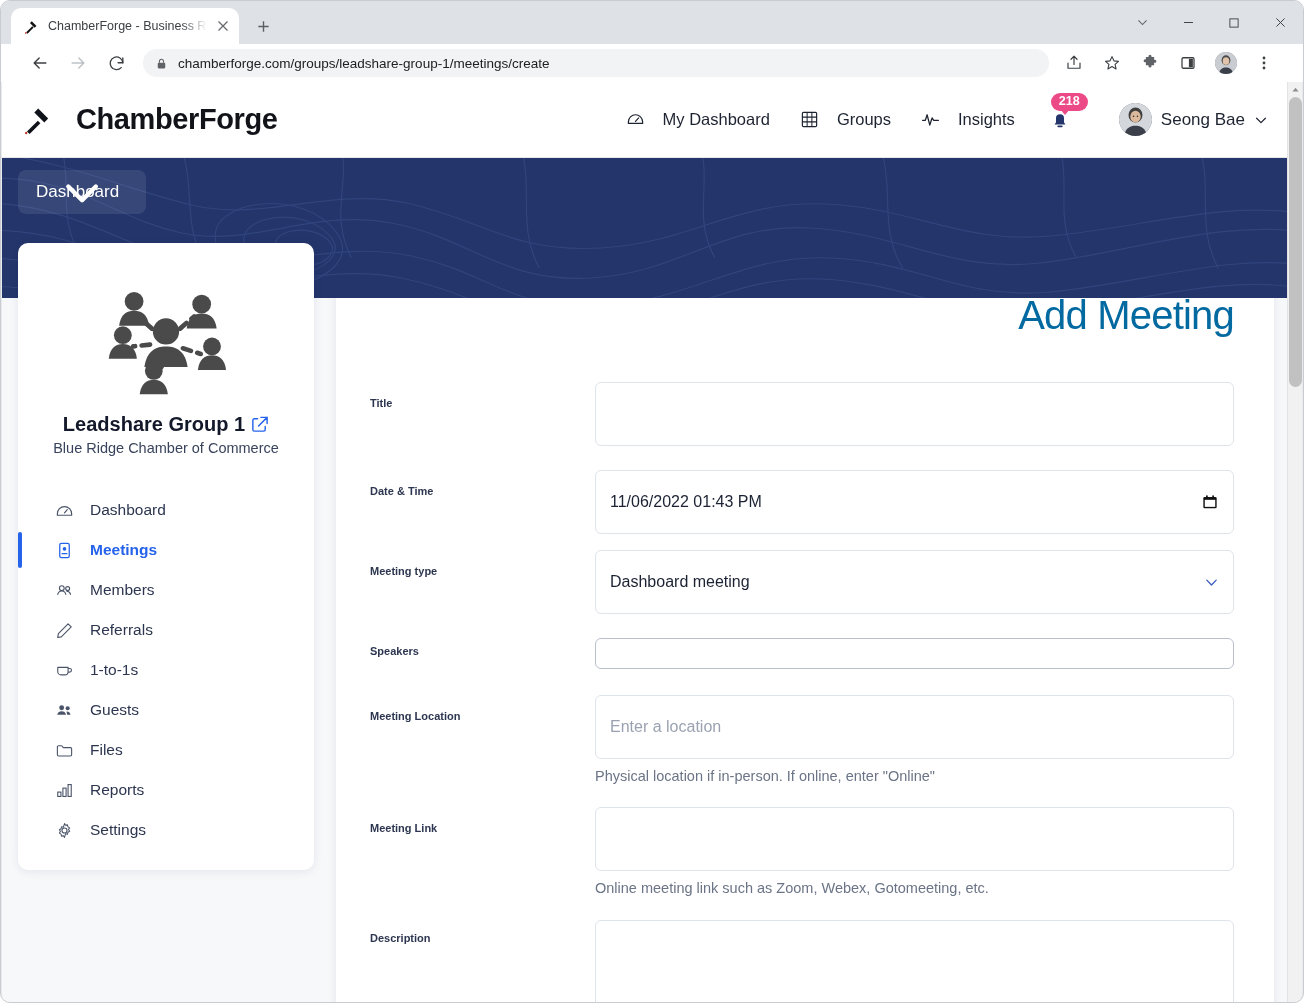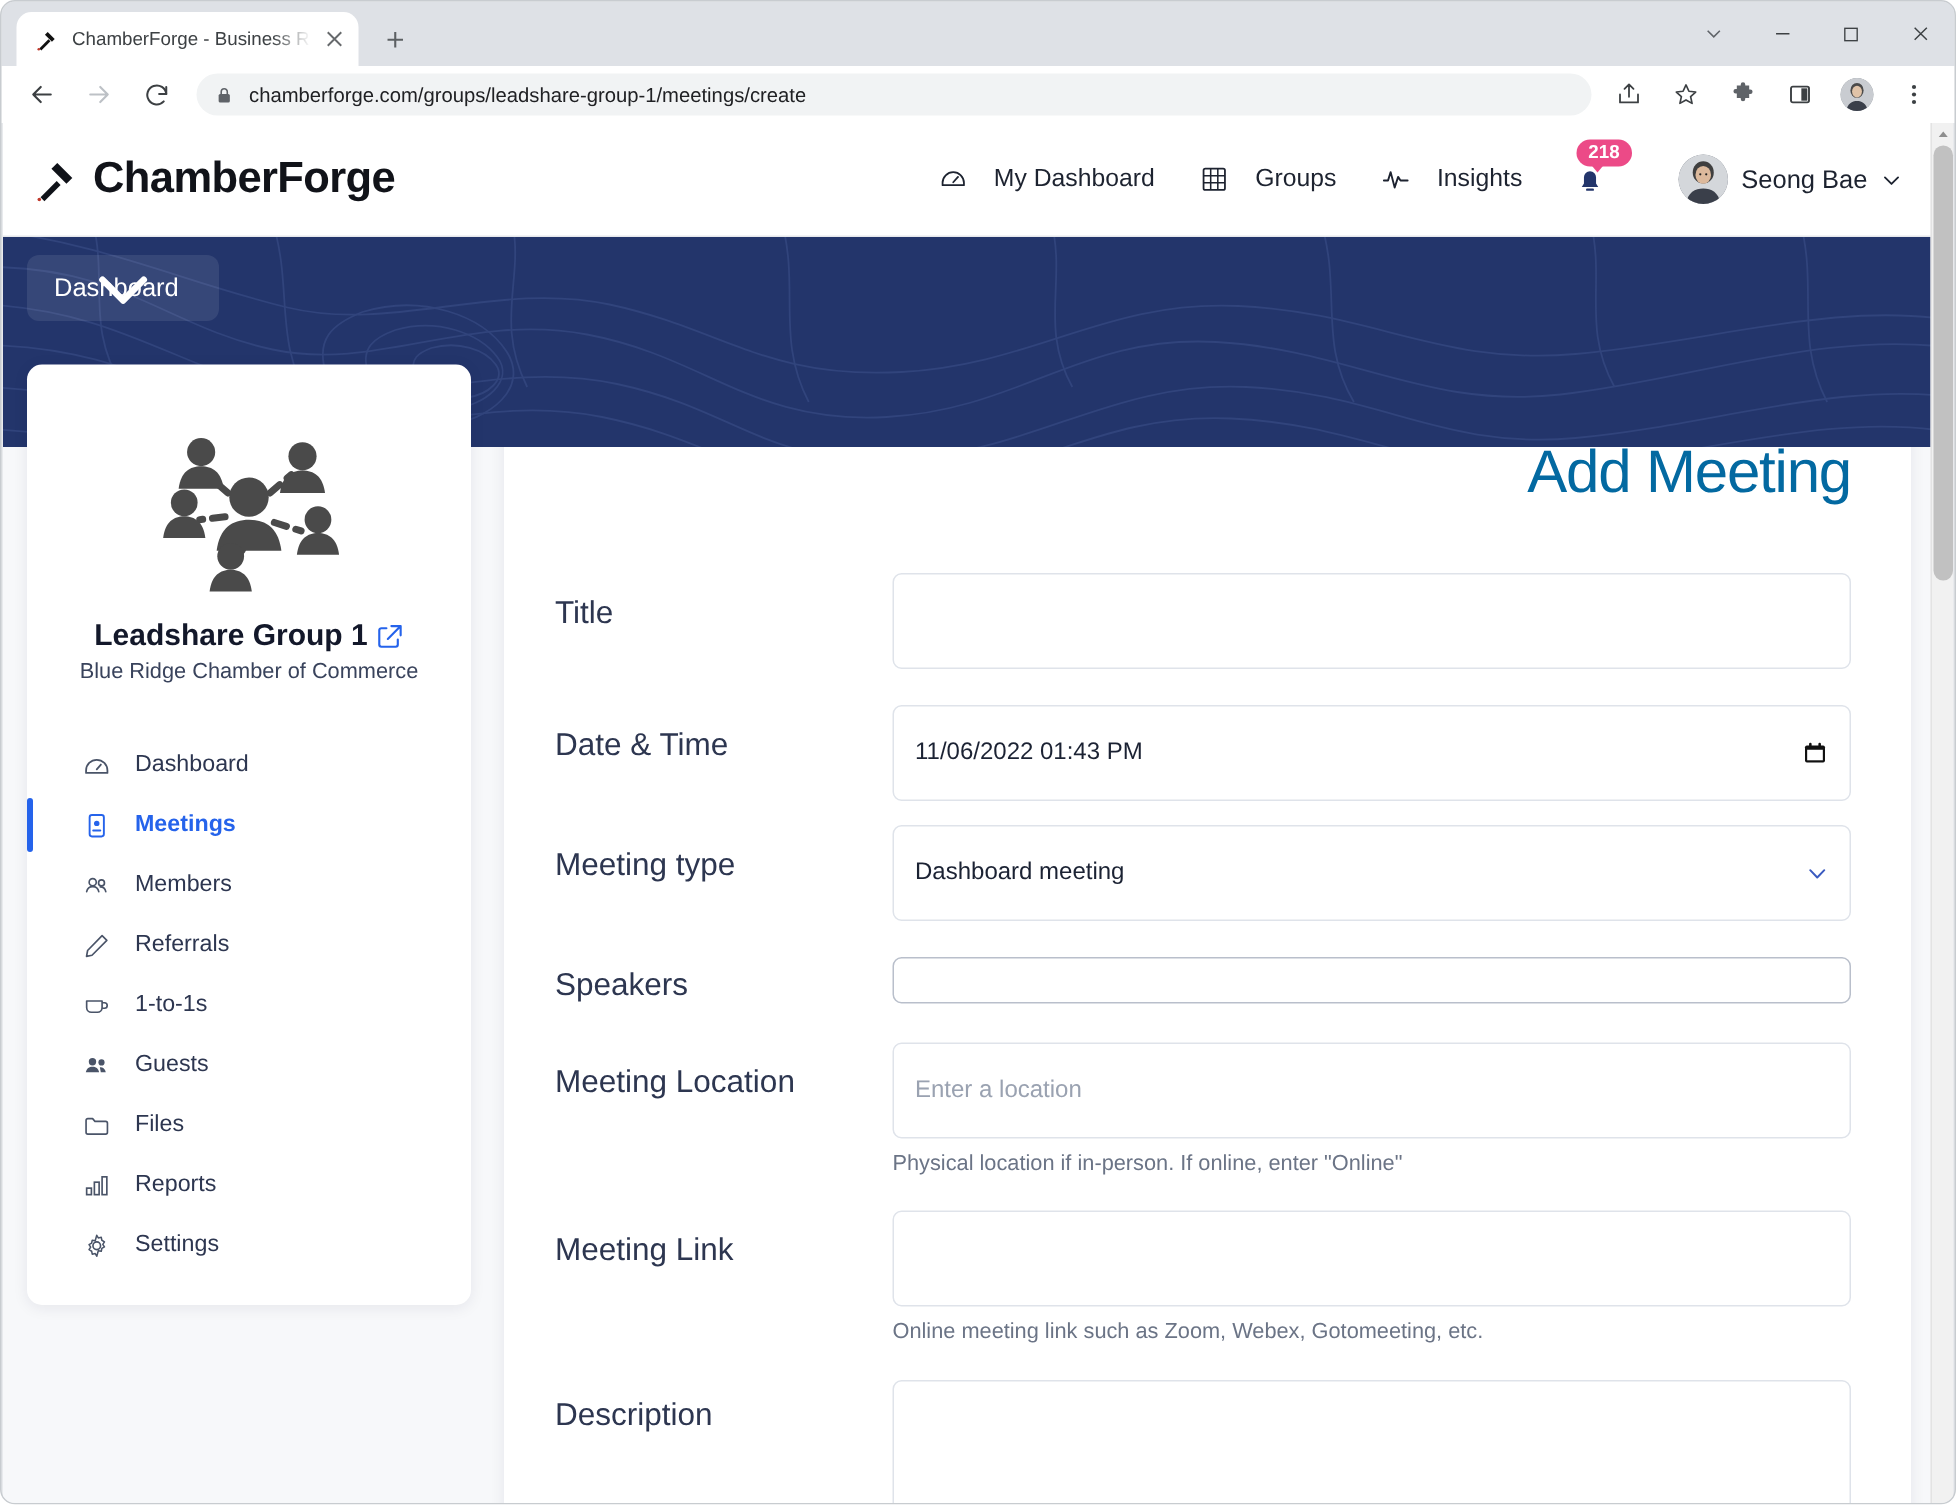--- a/index.html
+++ b/index.html
@@ -37,21 +37,21 @@
     display: flex; align-items: center; justify-content: center; opacity: .8;
   }
   .wincontrols {
     position: absolute; right: 0; top: 0; height: 43px;
     display: flex; align-items: center;
   }
   .wc { width: 46px; height: 43px; display: flex; align-items: center; justify-content: center; }
 
   .toolbar {
     position: absolute; top: 43px; left: 0; right: 0; height: 38px;
-    background: #ffffff; display: flex; align-items: center; padding: 0 8px;
+    background: #ffffff; display: flex; align-items: center; padding: 0 20px;
   }
   .tb-btn { width: 32px; height: 32px; display: flex; align-items: center; justify-content: center; margin: 0 3px; }
   .omnibox {
     flex: 1 1 auto; height: 28px; background: #f1f3f4; border-radius: 14px;
     display: flex; align-items: center; padding: 0 12px; gap: 10px; margin: 0 6px 0 8px;
     min-width: 0;
   }
   .omnibox-url { font-size: 13.5px; color: #202124; white-space: nowrap; overflow: hidden; }
   .tb-right { display: flex; align-items: center; }
   .avatar-sm {
@@ -73,21 +73,21 @@
   .sb-thumb {
     position: absolute; top: 15px; left: 1px; width: 13px; height: 290px;
     background: #c1c1c1; border-radius: 7px;
   }
 
   
   .site-header {
     height: 76px; background: #ffffff; display: flex; align-items: center;
     padding: 0 22px 0 20px; border-bottom: 1px solid #e6e8ec;
   }
-  .brand { display: flex; align-items: center; gap: 6px; }
+  .brand { display: flex; align-items: center; gap: 20px; }
   .brand-name {
     font-size: 29px; font-weight: bold; color: #111319; letter-spacing: -.4px;
   }
   .nav { margin-left: auto; display: flex; align-items: center; gap: 30px; }
   .nav-item { display: flex; align-items: center; gap: 18px; color: #1d2330; font-size: 16.5px; }
   .bell-wrap { position: relative; display: flex; align-items: flex-start; padding-left: 4px; }
   .badge {
     position: absolute; left: 6px; top: -16px; background: #ec4a87; color: #fff;
     font-size: 12.5px; font-weight: bold; border-radius: 11px; padding: 2px 8px 3px;
     line-height: 1.05;
@@ -141,21 +141,21 @@
 
   .main-card {
     flex: 1 1 auto; background: #fff; border-radius: 10px;
     box-shadow: 0 2px 10px rgba(20,30,60,.08);
     padding: 50px 40px 40px 34px; min-height: 716px;
   }
   .page-title { font-size: 40px; font-weight: normal; color: #0369a1; letter-spacing: -.8px; text-align: right; }
 
   .form { margin-top: 44px; }
   .row { display: flex; align-items: flex-start; margin-bottom: 16px; }
-  .row-label { width: 225px; flex: 0 0 225px; font-size: 21px; color: #2d3650; padding-top: 15px; }
+  .row-label { width: 225px; flex: 0 0 225px; font-size: 11px; color: #2d3650; padding-top: 15px; font-weight: bold; }
   .row-field { flex: 1 1 auto; min-width: 0; }
   .control {
     position: relative; height: 64px; border: 1px solid #dfe3ea; border-radius: 6px;
     background: #fff; display: flex; align-items: center; padding: 0 14px;
     font-size: 16px; color: #1b2233;
   }
   .control.thin { height: 31px; border-color: #b9bfcb; }
   .control .ph { color: #9aa2b1; }
   .control .trail { position: absolute; right: 14px; top: 50%; transform: translateY(-50%); display: flex; }
   .hint { font-size: 14.5px; color: #6b7486; margin-top: 9px; }

